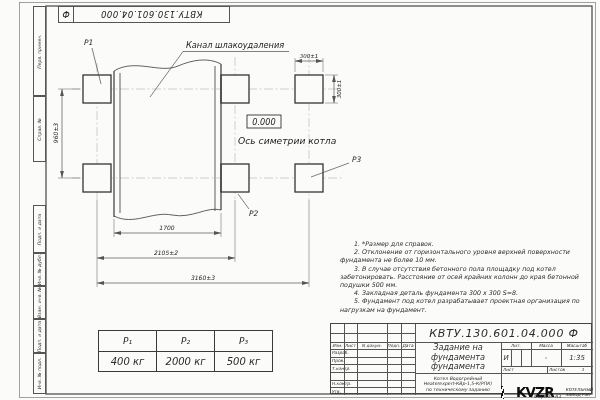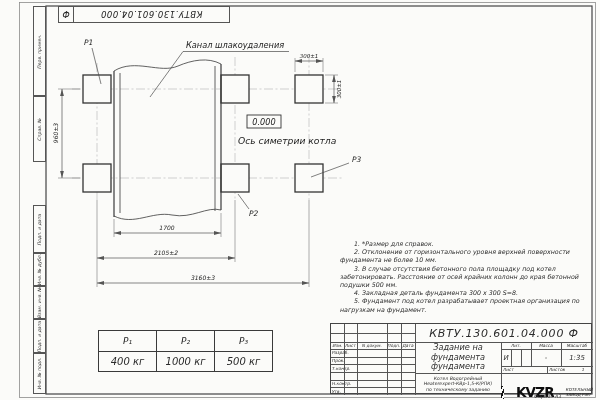--- a/index.html
+++ b/index.html
@@ -164,21 +164,21 @@
 
   <table class="abs" id="weights">
     <tbody>
         <tr class="hd">
       <td>P₁</td>
       <td>P₂</td>
       <td>P₃</td>
     </tr>
     <tr class="vl">
       <td>400 кг</td>
-      <td>1000 кг</td>
+      <td>2000 кг</td>
       <td>500 кг</td>
     </tr>
   </tbody>
     </table>
 
   <div class="abs" id="tb">
 
     <div class="vl" style="left:13px;top:0;height:71px;"></div>
     <div class="vl" style="left:26px;top:0;height:71px;"></div>
     <div class="vl" style="left:56px;top:0;height:71px;"></div>

